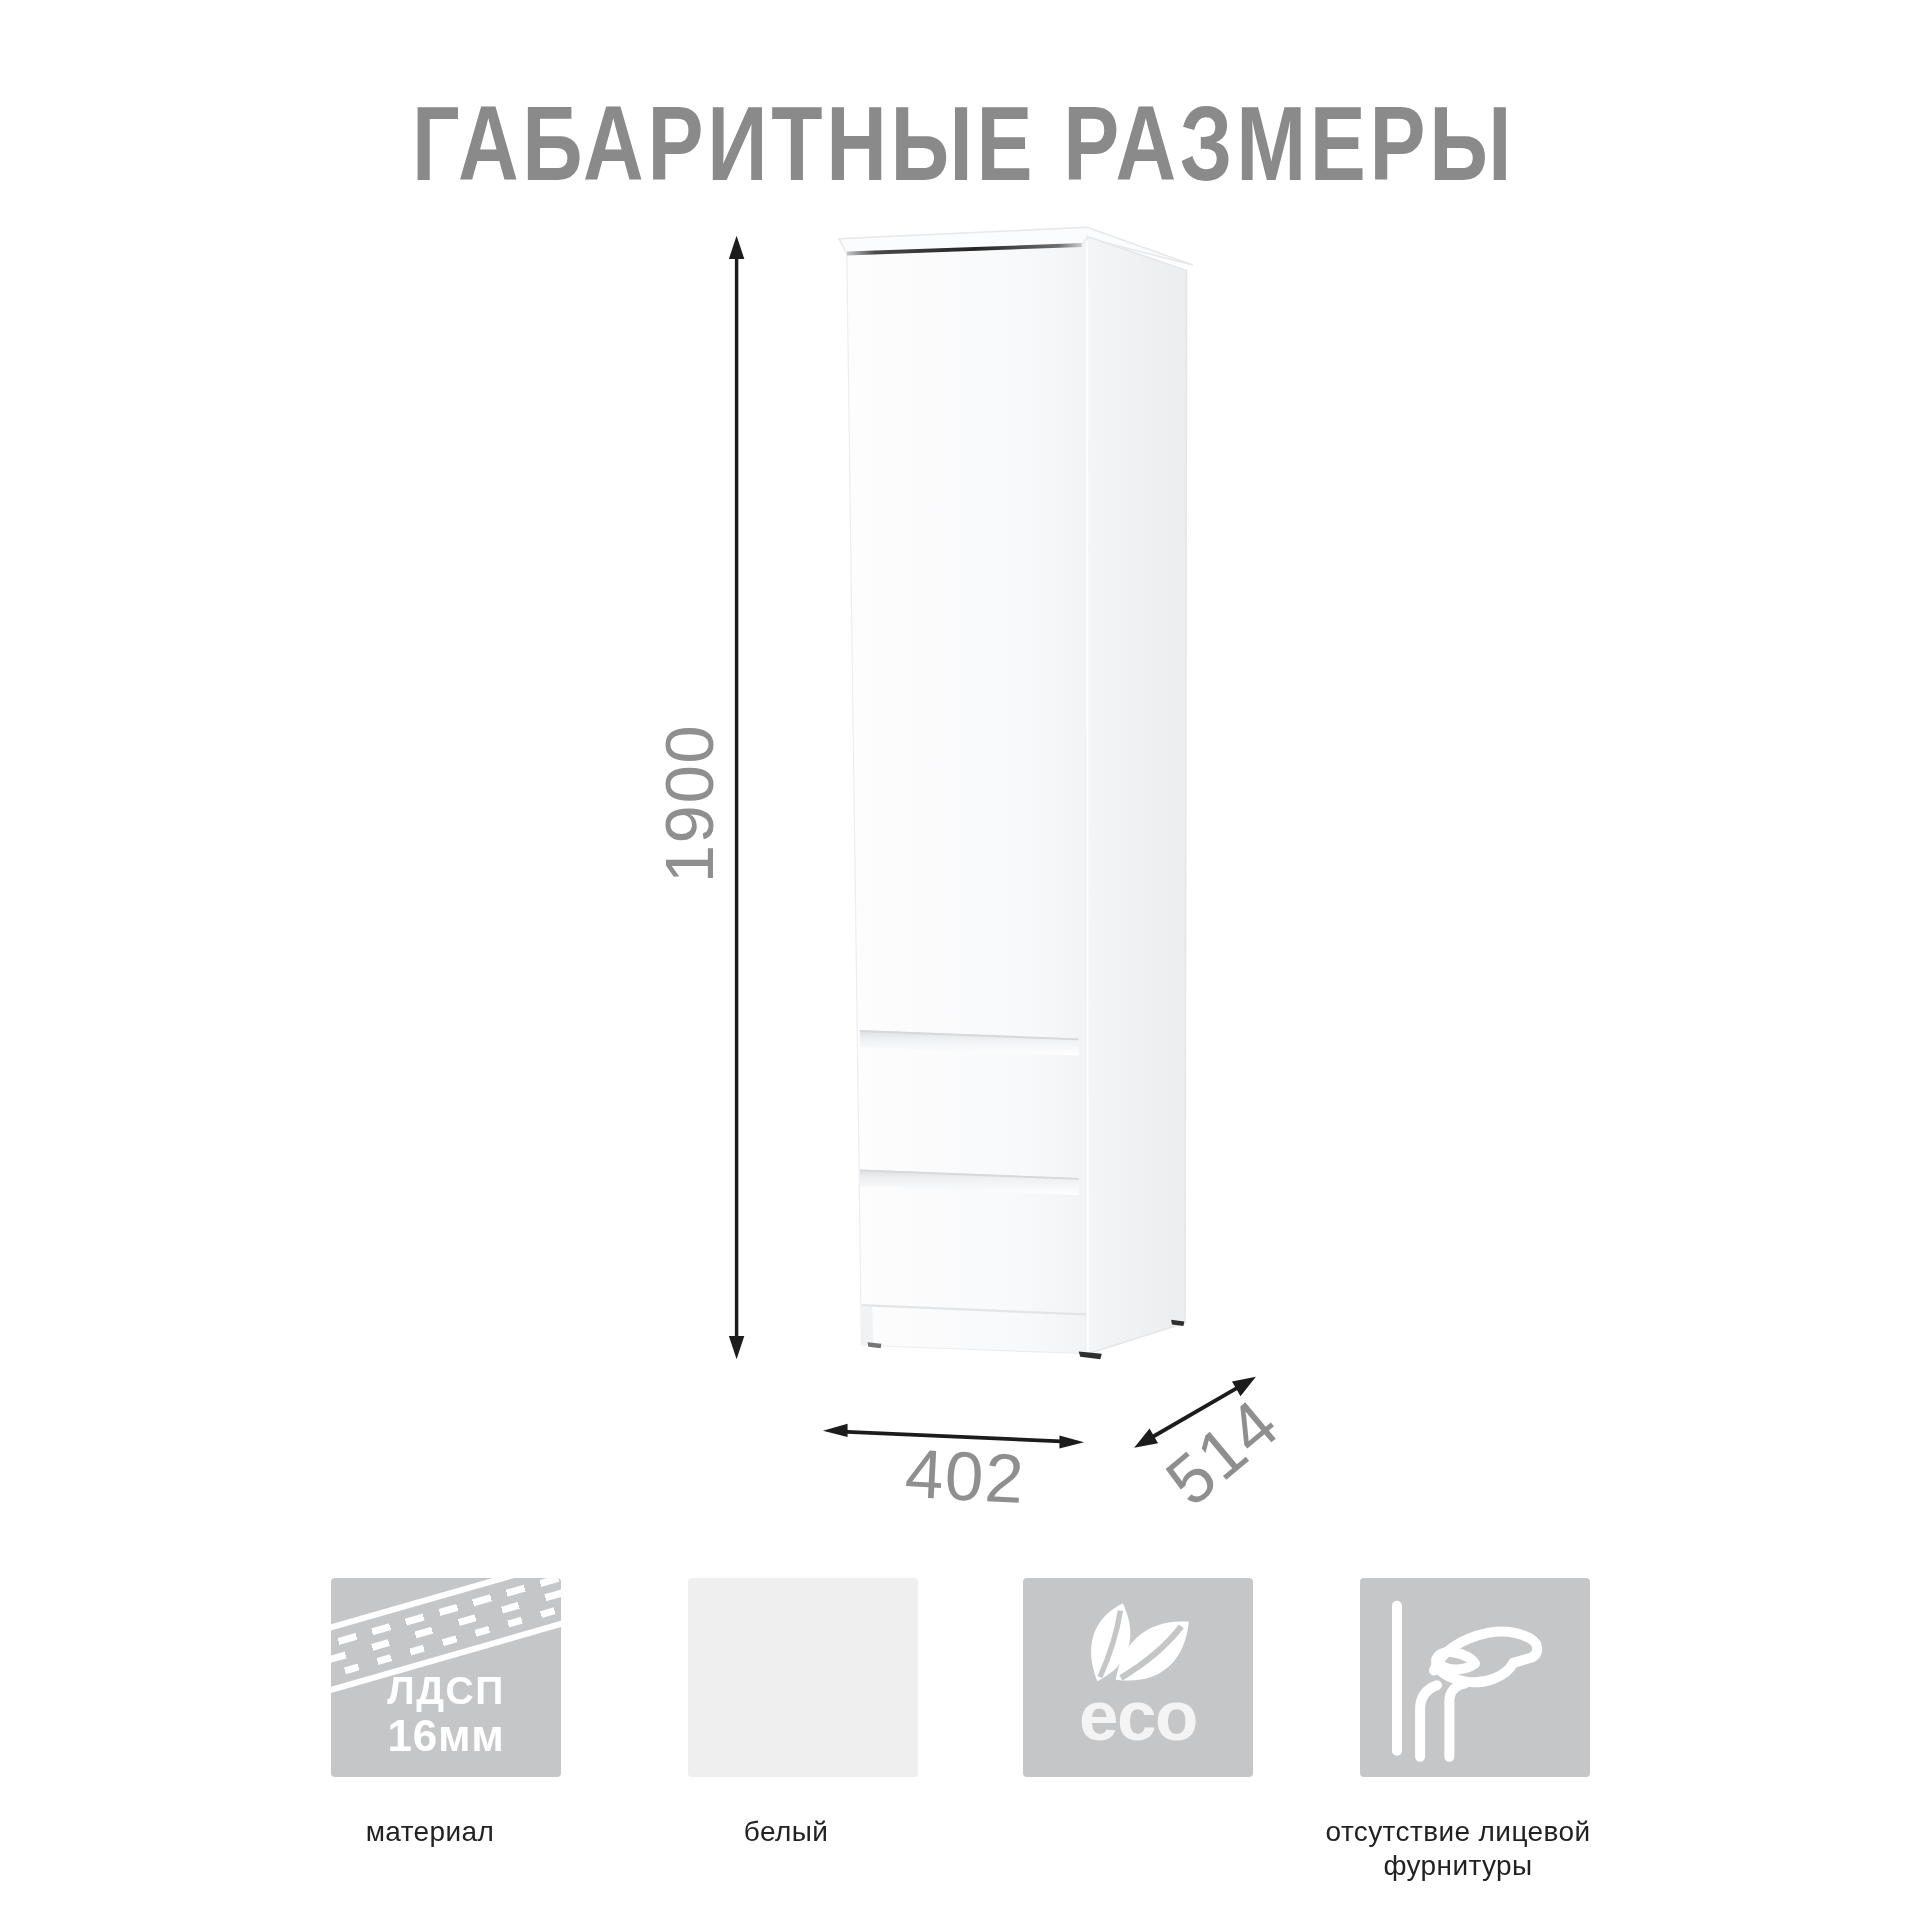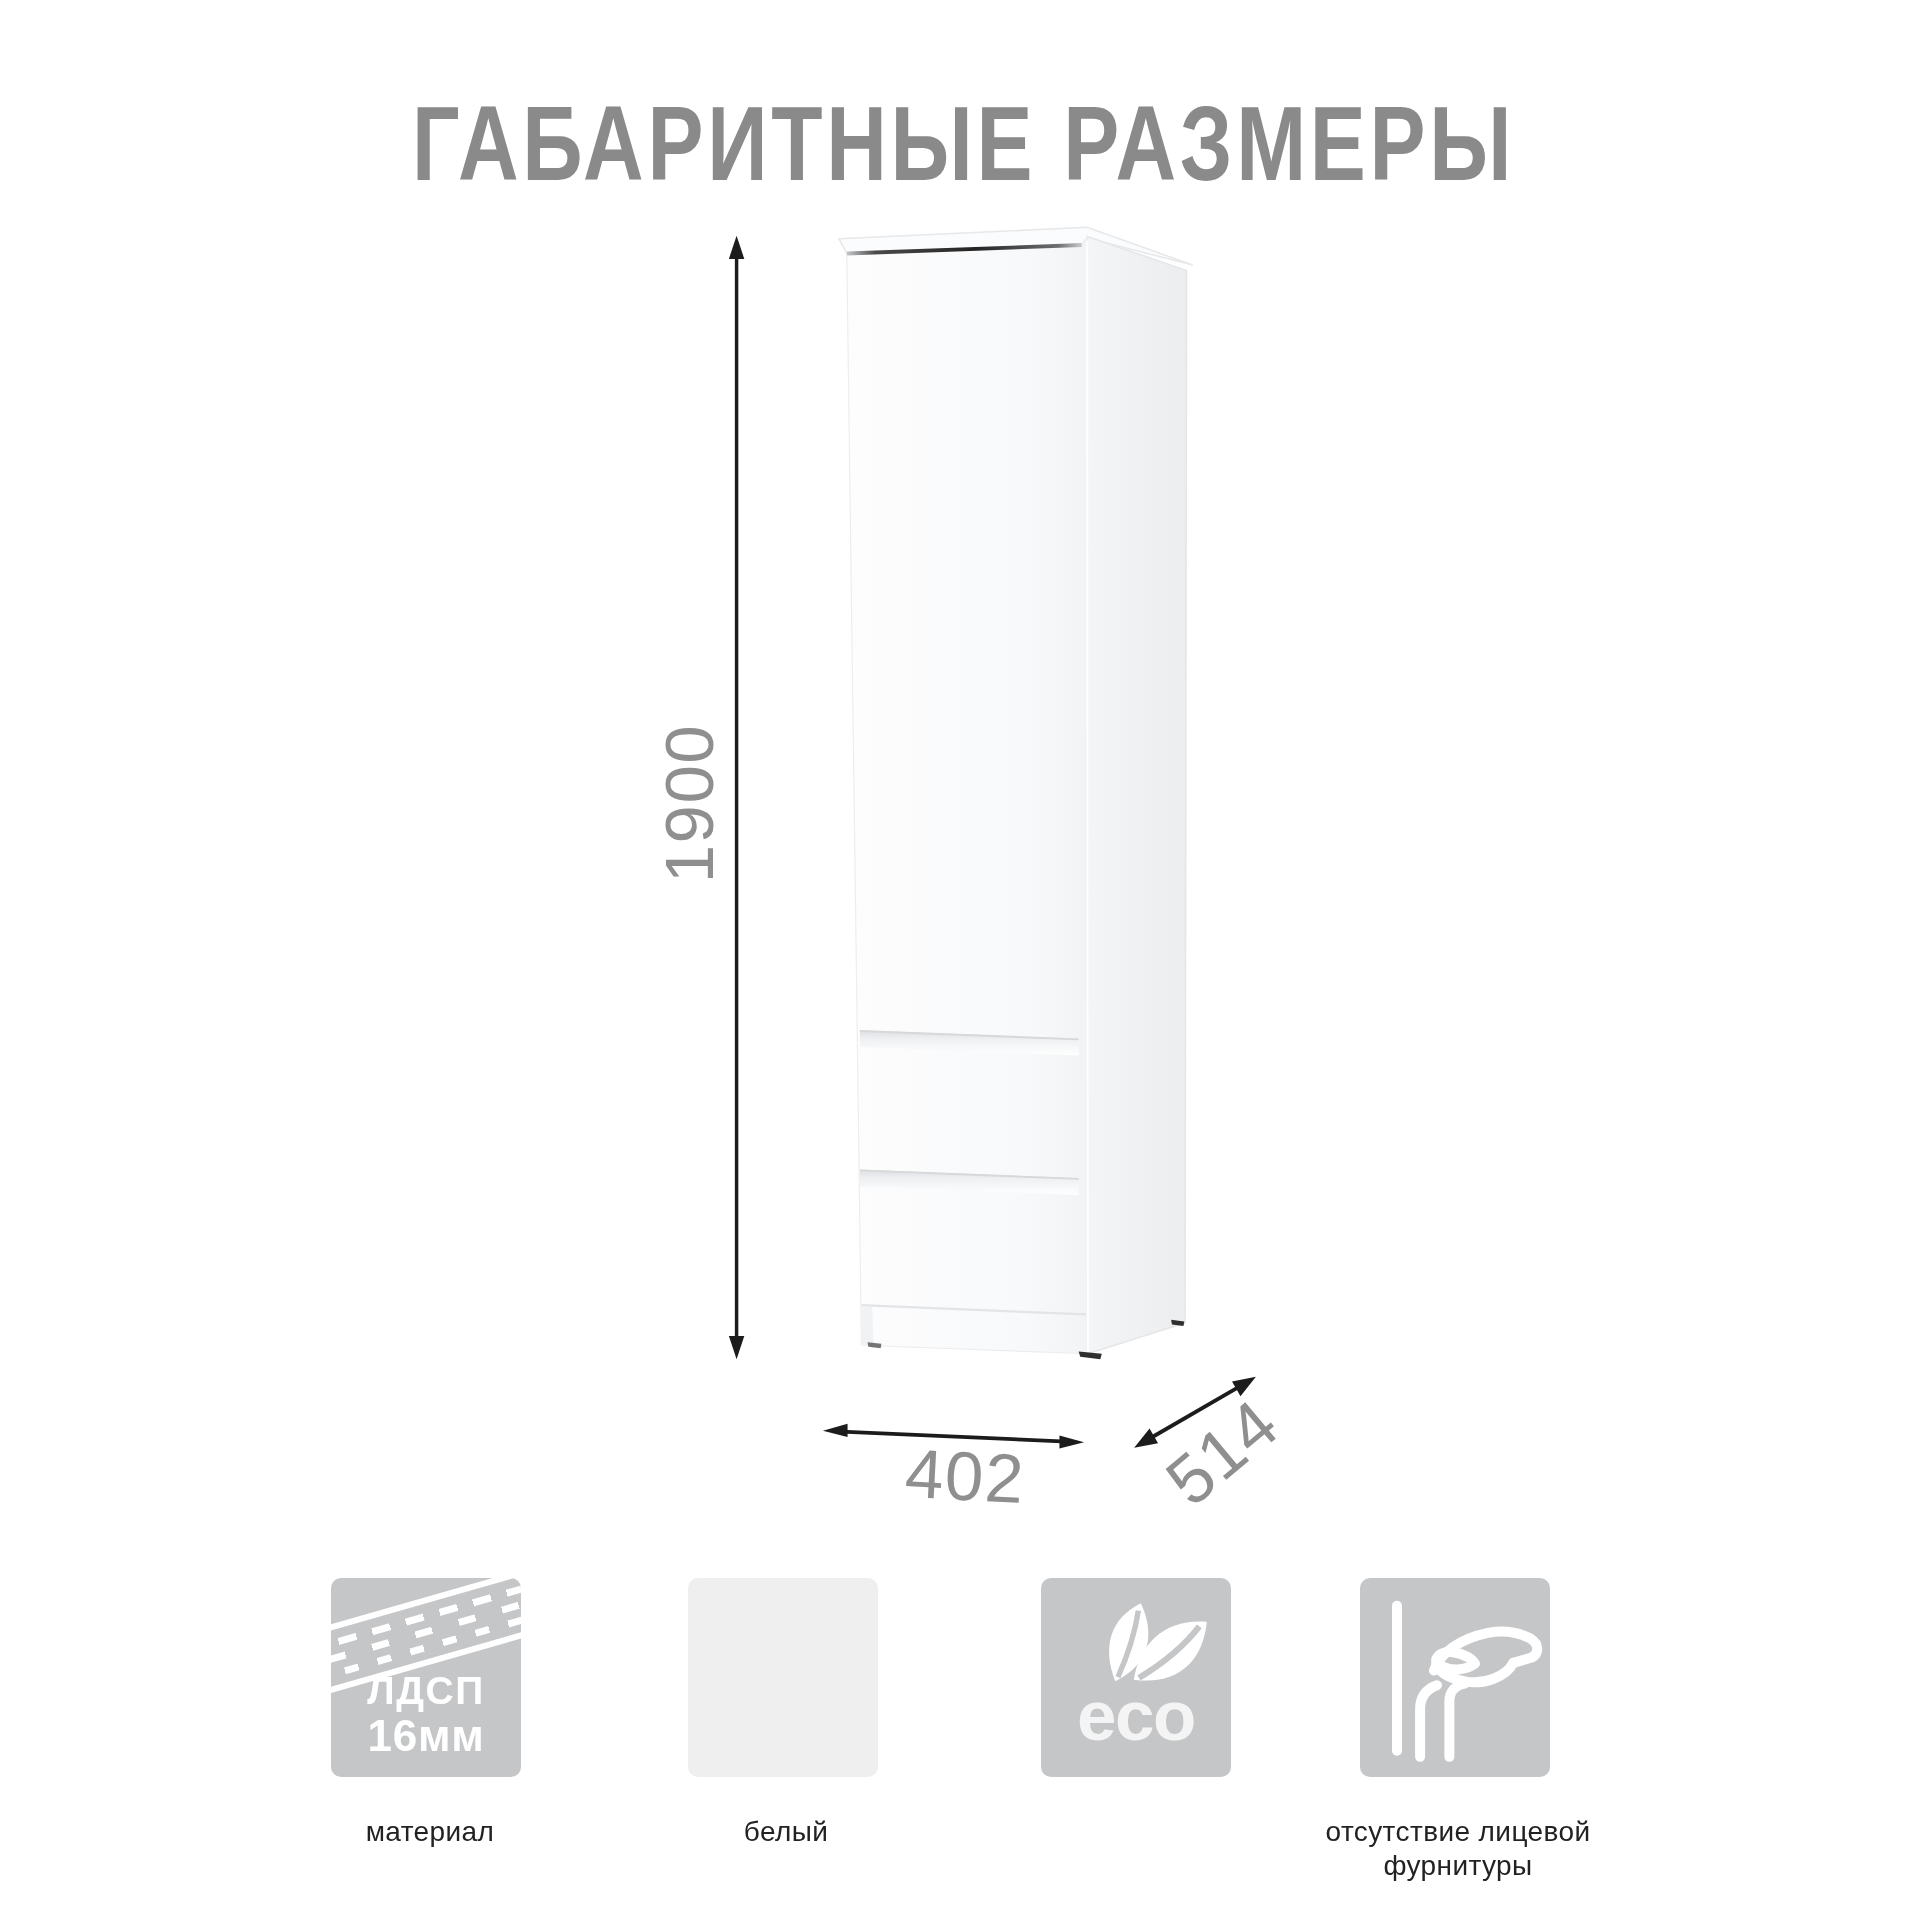--- a/index.html
+++ b/index.html
@@ -23,26 +23,26 @@
   .dim{
     position:absolute;color:#8f8f8f;font-weight:400;
     font-size:69px;line-height:1;text-align:center;letter-spacing:1.5px;
   }
   .dim-height{left:574px;top:769px;width:231px;transform:rotate(-90deg);}
   .dim-width {left:811px;top:1442px;width:308px;transform:rotate(3deg);}
   .dim-depth {left:1107px;top:1418px;width:231px;transform:rotate(-40deg);}
 
   
   .card{
-    position:absolute;top:1578px;width:190px;height:199px;border-radius:10px;
+    position:absolute;top:1578px;width:230px;height:199px;border-radius:4px;
     overflow:hidden;
   }
   .card-1{left:331px;}
   .card-2{left:688px;}
-  .card-3{left:1023px;margin-left:18px;}
+  .card-3{left:1023px;}
   .card-4{left:1360px;}
 
   
   .chip-band{
     position:absolute;left:-62px;top:18.5px;width:324px;height:66px;
     transform:rotate(-16deg);transform-origin:50% 50%;
   }
   .chip-line{position:absolute;left:0;width:100%;height:6.2px;background:#ffffff;}
   .chip-line.top{top:0;}
   .chip-line.bottom{bottom:0;}

